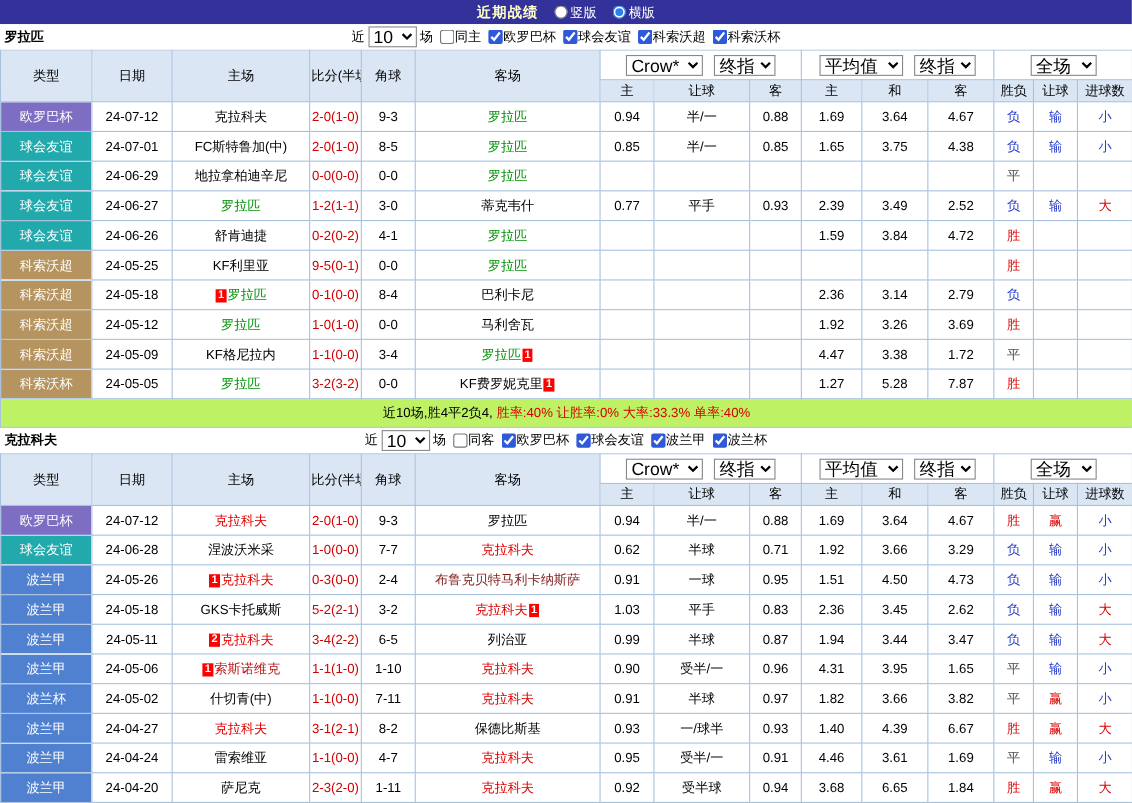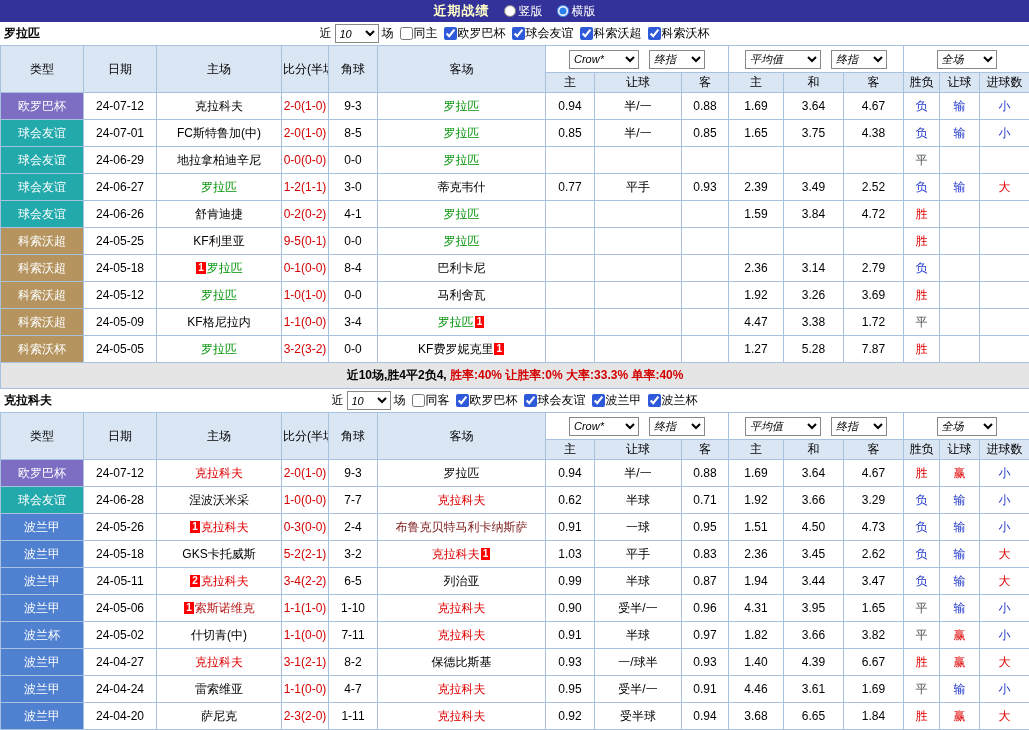--- a/index.html
+++ b/index.html
@@ -6,31 +6,31 @@
   body{width:1029px;font-family:"Liberation Sans","DejaVu Sans",sans-serif;font-size:12px;color:#000;background:#fff;}
   .topbar{height:22px;background:#32329a;display:flex;align-items:center;justify-content:center;gap:14px;}
   .topbar .title{color:#ffffc8;font-weight:bold;font-size:13px;letter-spacing:1px;}
   .radio-label{display:inline-flex;align-items:center;gap:3px;color:#fff;cursor:default;}
   .radio-label input{width:12px;height:12px;margin:0;accent-color:#2d7ff0;}
   .filter-row{height:23px;position:relative;display:flex;align-items:center;background:#fff;}
   .filter-row .teamname{position:absolute;left:4px;font-weight:bold;}
   .filter-row .controls{margin:0 auto;display:flex;align-items:center;gap:3px;}
   .controls .cb{display:inline-flex;align-items:center;gap:1px;margin-left:3px;}
   .controls input[type=checkbox]{width:13px;height:13px;margin:0;accent-color:#2e59d9;}
-  select{font-family:inherit;font-size:11px;height:19px;background:#fff;border:1px solid #888;font-style:italic;}
+  select{font-family:inherit;font-size:16px;height:19px;background:#fff;border:1px solid #888;}
   table.grid{width:1029px;border-collapse:collapse;table-layout:fixed;}
   .grid th,.grid td{border:1px solid #a7c1de;text-align:center;padding:0 1px;overflow:hidden;white-space:nowrap;}
   .grid thead th{background:#dbe6f4;font-weight:normal;height:26px;}
   .grid thead tr.sub th{height:19px;}
   .grid thead th.selcell{background:#fff;}
   .grid tbody td{height:26px;}
   .grid td.league{color:#fff;}
   .grid td.score{color:#d40000;}
   .card{display:inline-block;background:#f00;color:#fff;font-size:10px;font-weight:bold;line-height:12px;padding:0 2px;margin:0 1px;vertical-align:1px;}
-  .grid tfoot td{height:25px;background:#e5e5e5;font-weight:bold;}
+  .grid tfoot td{height:25px;background:#bef264;}
   .redtext{color:#d40000;}
   .selwrap{display:flex;justify-content:center;align-items:center;gap:10px;}
 </style>
 </head>
 <body>
 
 <div class="topbar">
   <span class="title">近期战绩</span>
   <label class="radio-label">
     <input type="radio" name="layout" style="">

